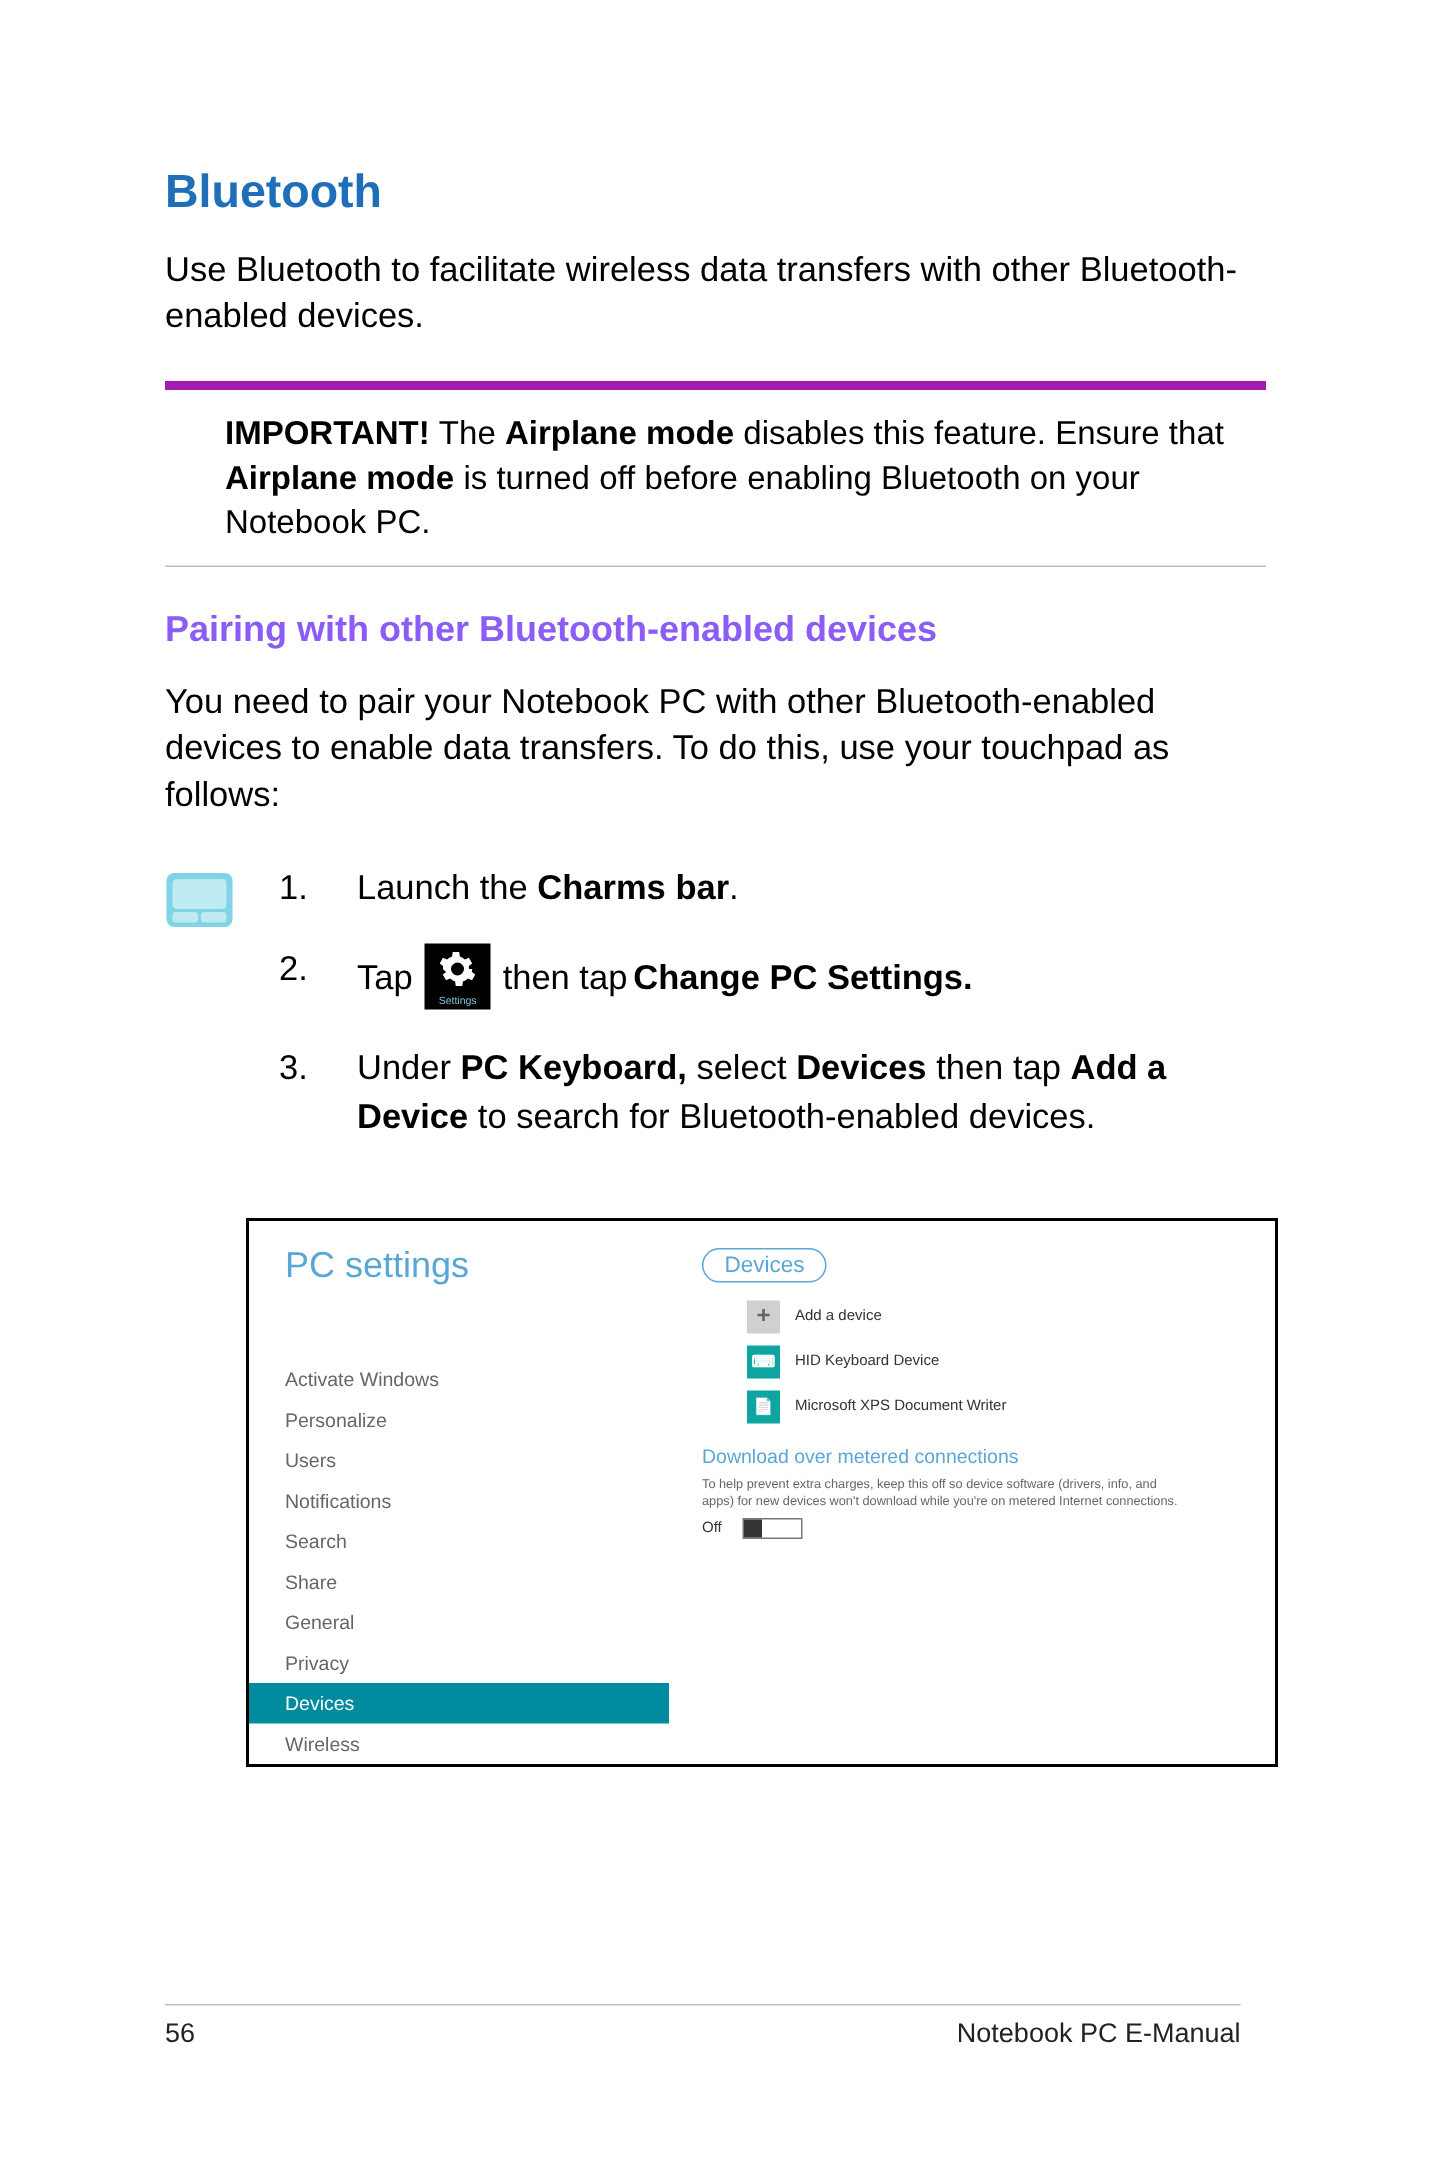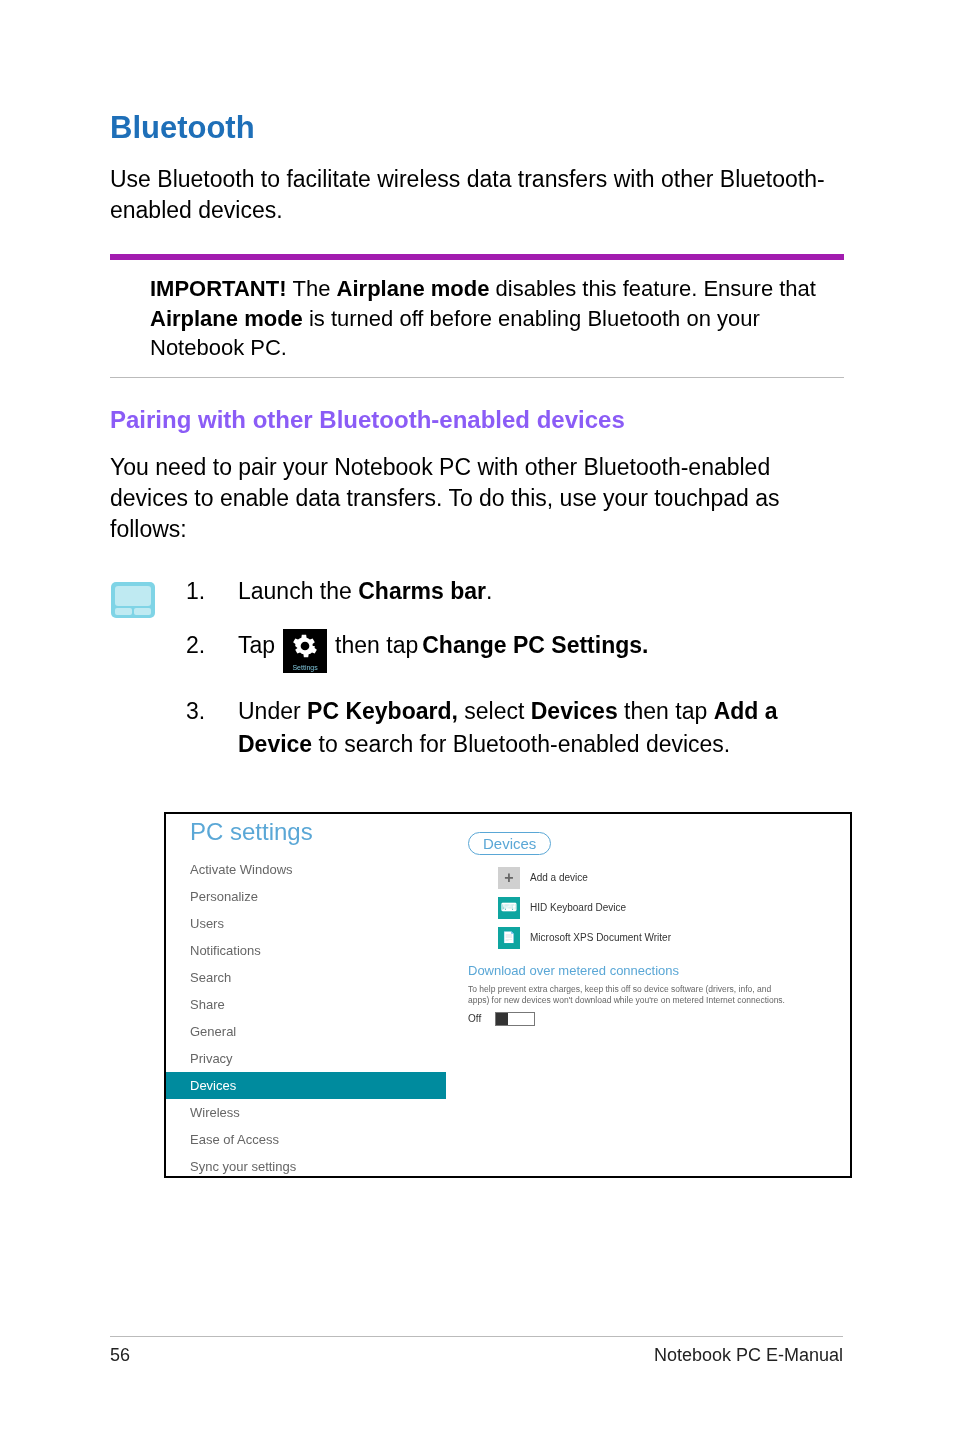--- a/index.html
+++ b/index.html
@@ -80,37 +80,38 @@
     top: 4px; left: 50%; transform: translateX(-50%);
     width: 26px; height: 26px;
   }
   .settings-tile .lbl {
     position: absolute;
     bottom: 1px; left: 0; right: 0;
     font-size: 7px;
     text-align: center;
     color: #7fc3d8;
   }
-  .step2-line { display:flex; flex-wrap:wrap; gap:4px;}
+  .step2-line { display:flex; align-items:center; flex-wrap:wrap; gap:4px;}
   .screenshot-box {
     margin: 30px 0 0 54px;
     border: 2px solid #000;
     width: 688px;
     height: 366px;
     background: #fff;
     display: flex;
     overflow: hidden;
     font-family: "Segoe UI", sans-serif;
   }
   .ss-left {
     width: 280px;
     background: #fff;
     display: flex;
     flex-direction: column;
-    padding-top: 0;
+    padding-top: 12px;
+    gap: 38px;
   }
   .ss-title {
     color: #5aa7d6;
     font-size: 24px;
     font-weight: 300;
     padding: 4px 0 10px 24px;
   }
   .ss-item {
     color: #666;
     font-size: 13px;
@@ -165,21 +166,21 @@
   .toggle {
     width: 40px; height: 14px; border:1px solid #777; background:#fff; position:relative;
   }
   .toggle::before {
     content:""; position:absolute; left:0; top:0; bottom:0; width:12px; background:#333;
   }
   .footer {
     position: absolute;
     bottom: 72px;
     left: 110px;
-    right: 111px;
+    right: 127px;
     border-top: 1px solid #bbb;
     padding-top: 8px;
     display: flex;
     justify-content: space-between;
     font-size: 18px;
     color: #222;
   }
 </style>
 </head>
 <body>

